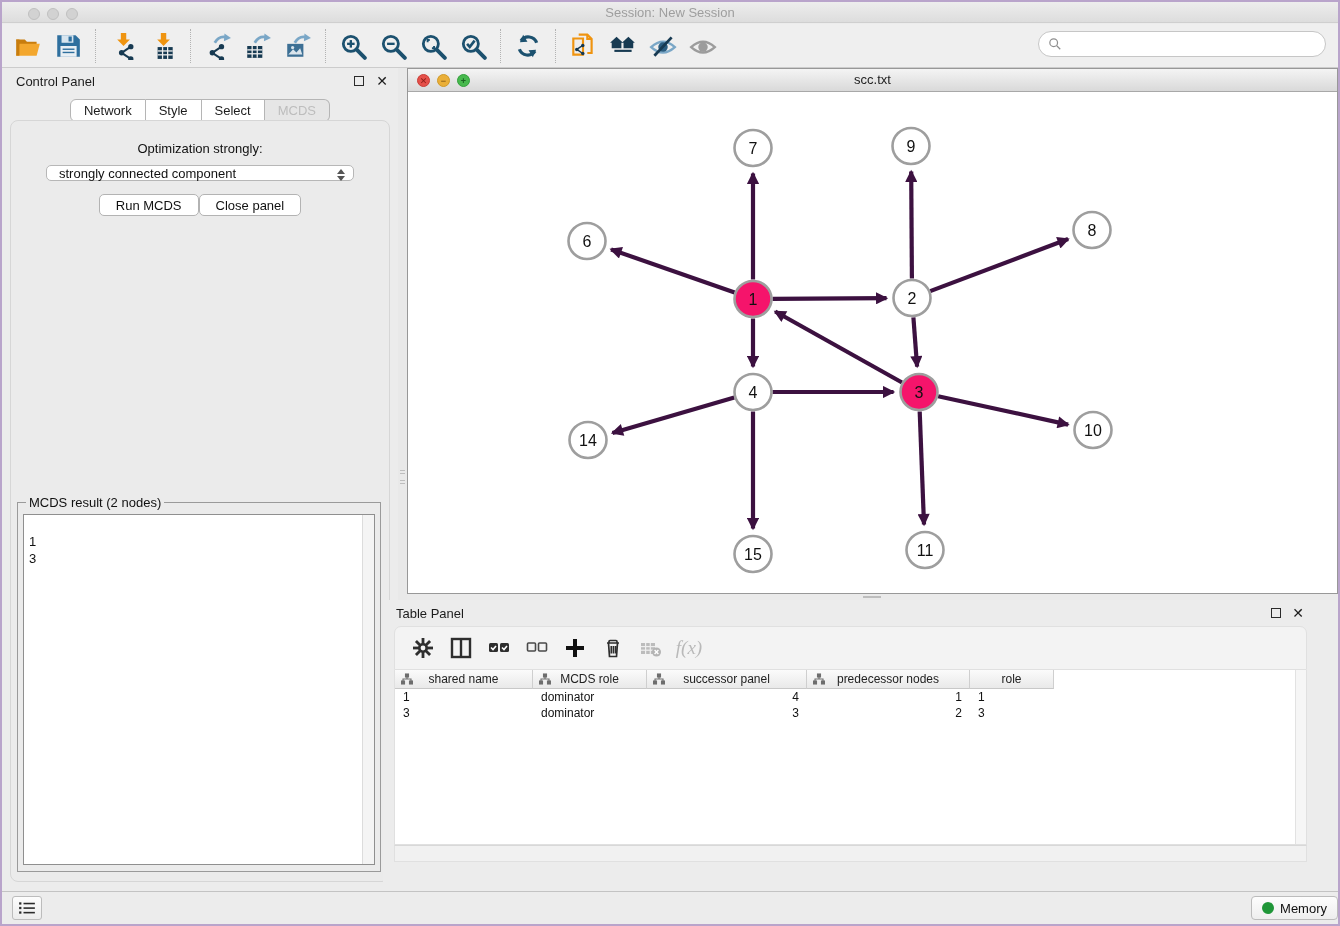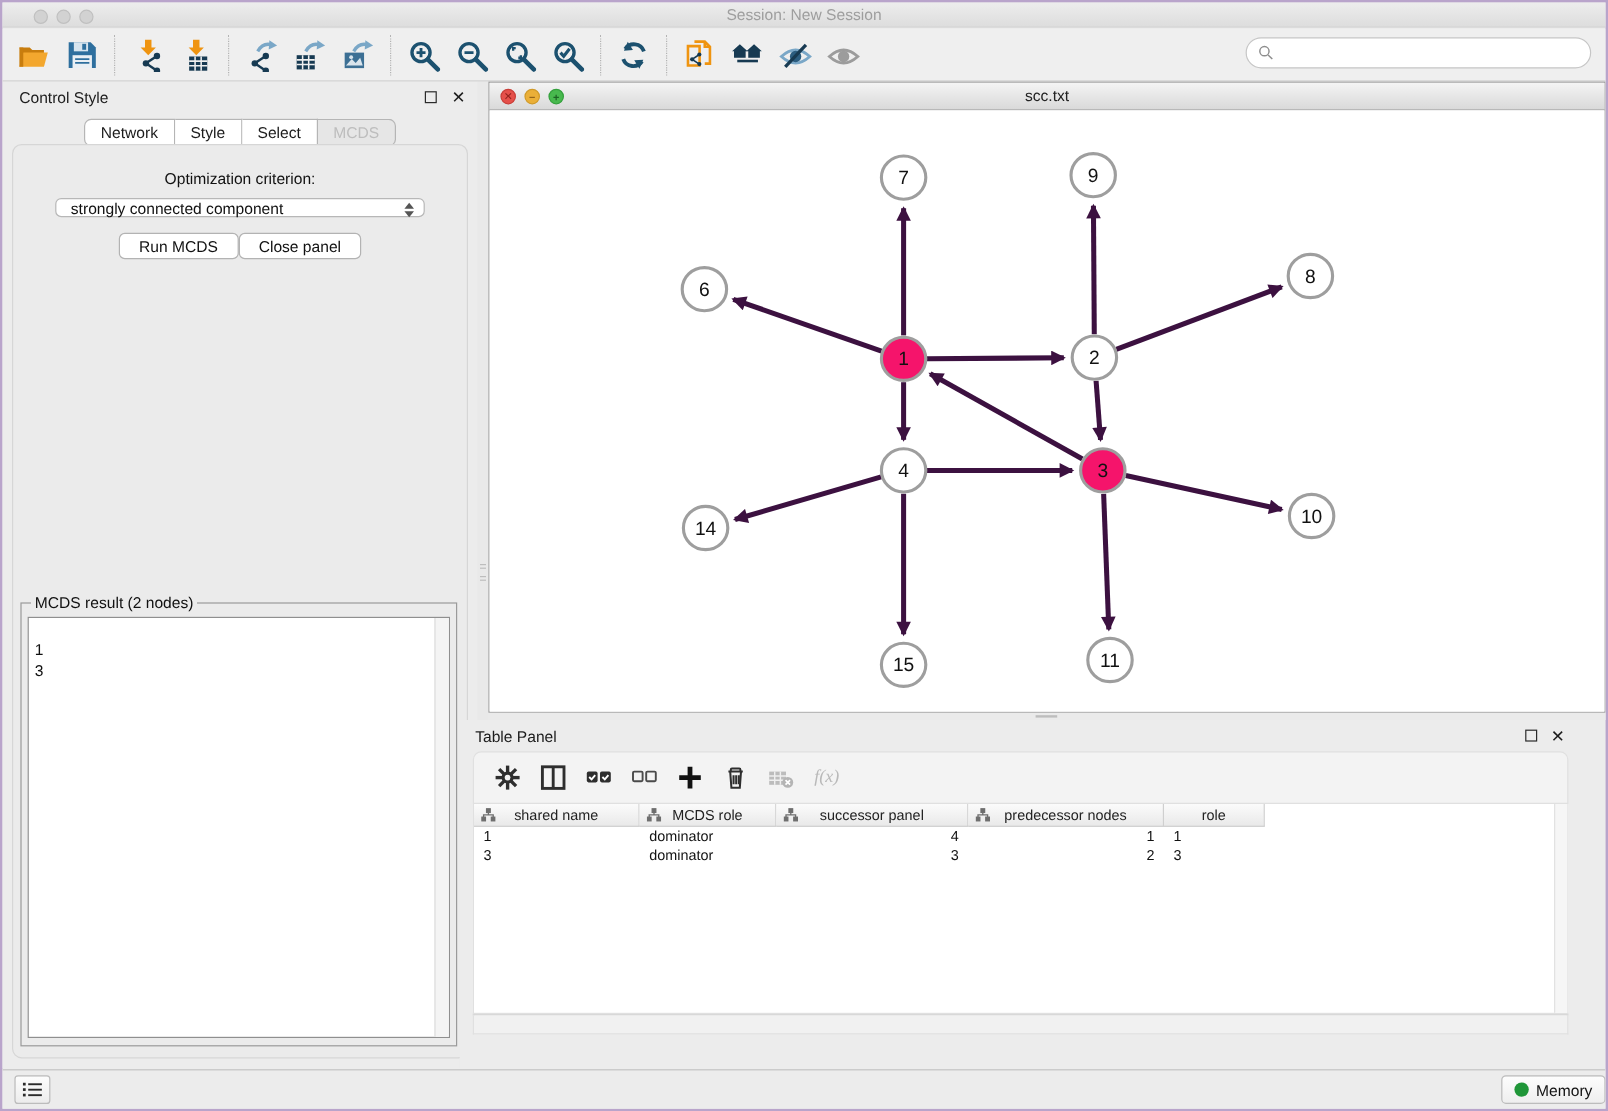--- a/index.html
+++ b/index.html
@@ -101,21 +101,21 @@
   .hsplit .grip { position:absolute; left:456px; top:2px; width:18px; height:2px; background:#bdbdbd; }
   
   .tpanel { position:absolute; left:381px; top:598px; width:931px; height:290px; background:#ececec; }
   .t-toolbar {
     position:absolute; left:11px; right:7px; top:26px; height:44px;
     background:#f3f3f3; border:1px solid #e0e0e0; border-radius:7px 7px 0 0;
     display:flex; align-items:center; padding-left:12px; gap:6px;
   }
   .t-toolbar .tbtn { width:32px; height:32px; }
   .t-toolbar .tbtn svg { width:22px; height:22px; }
-  .fx { font-family:"Liberation Serif","DejaVu Serif",serif; font-style:italic; font-size:15px; color:#b9b9b9; }
+  .fx { font-family:"Liberation Serif","DejaVu Serif",serif; font-style:italic; font-size:19px; color:#b9b9b9; }
   .ttable { position:absolute; left:11px; right:7px; top:70px; bottom:45px; background:#ffffff; border:1px solid #e0e0e0; border-top:none; }
   .thead { display:flex; height:19px; }
   .th {
     background:linear-gradient(#fbfbfb,#e9e9e9); border-right:1px solid #cfcfcf; border-bottom:1px solid #c8c8c8;
     font-size:12px; color:#222; display:flex; align-items:center; justify-content:center; position:relative;
   }
   .th .sort-ic { position:absolute; left:6px; top:3px; }
   .trow { display:flex; height:16px; font-size:12px; color:#111; }
   .td { padding:0 8px; line-height:16px; overflow:hidden; white-space:nowrap; }
   .t-vscroll { position:absolute; right:0; top:0; bottom:0; width:11px; background:#f6f6f6; border-left:1px solid #e2e2e2; }
@@ -328,33 +328,33 @@
     <svg viewBox="0 0 16 16">
       <circle cx="6.5" cy="6.5" r="4.4" fill="none" stroke="#8e8e8e" stroke-width="1.4"></circle>
       <line x1="10" y1="10" x2="14" y2="14" stroke="#8e8e8e" stroke-width="1.4"></line>
     </svg>
     <input type="text" placeholder="" style="">
   </div>
 </div>
 
 <div class="cpanel">
   <div class="panel-head">
-    <span>Control Style</span>
+    <span>Control Panel</span>
     <span class="spacer"></span>
     <span class="float-ic"></span>
     <span class="close-ic">✕</span>
   </div>
   <div class="ctabs" id="cp-tabs">
       <span class="ctab">Network</span>
       <span class="ctab">Style</span>
       <span class="ctab">Select</span>
       <span class="ctab active">MCDS</span>
     </div>
   <div class="cbody">
-    <div class="opt-label">Optimization criterion:</div>
+    <div class="opt-label">Optimization strongly:</div>
     <div class="dropdown">
       <span>strongly connected component</span>
       <span class="dd-arrows">
           <i class="up"></i>
           <i class="dn"></i>
         </span>
     </div>
     <div class="btnrow">
       <button class="pushbtn">Run MCDS</button>
       <button class="pushbtn">Close panel</button>

